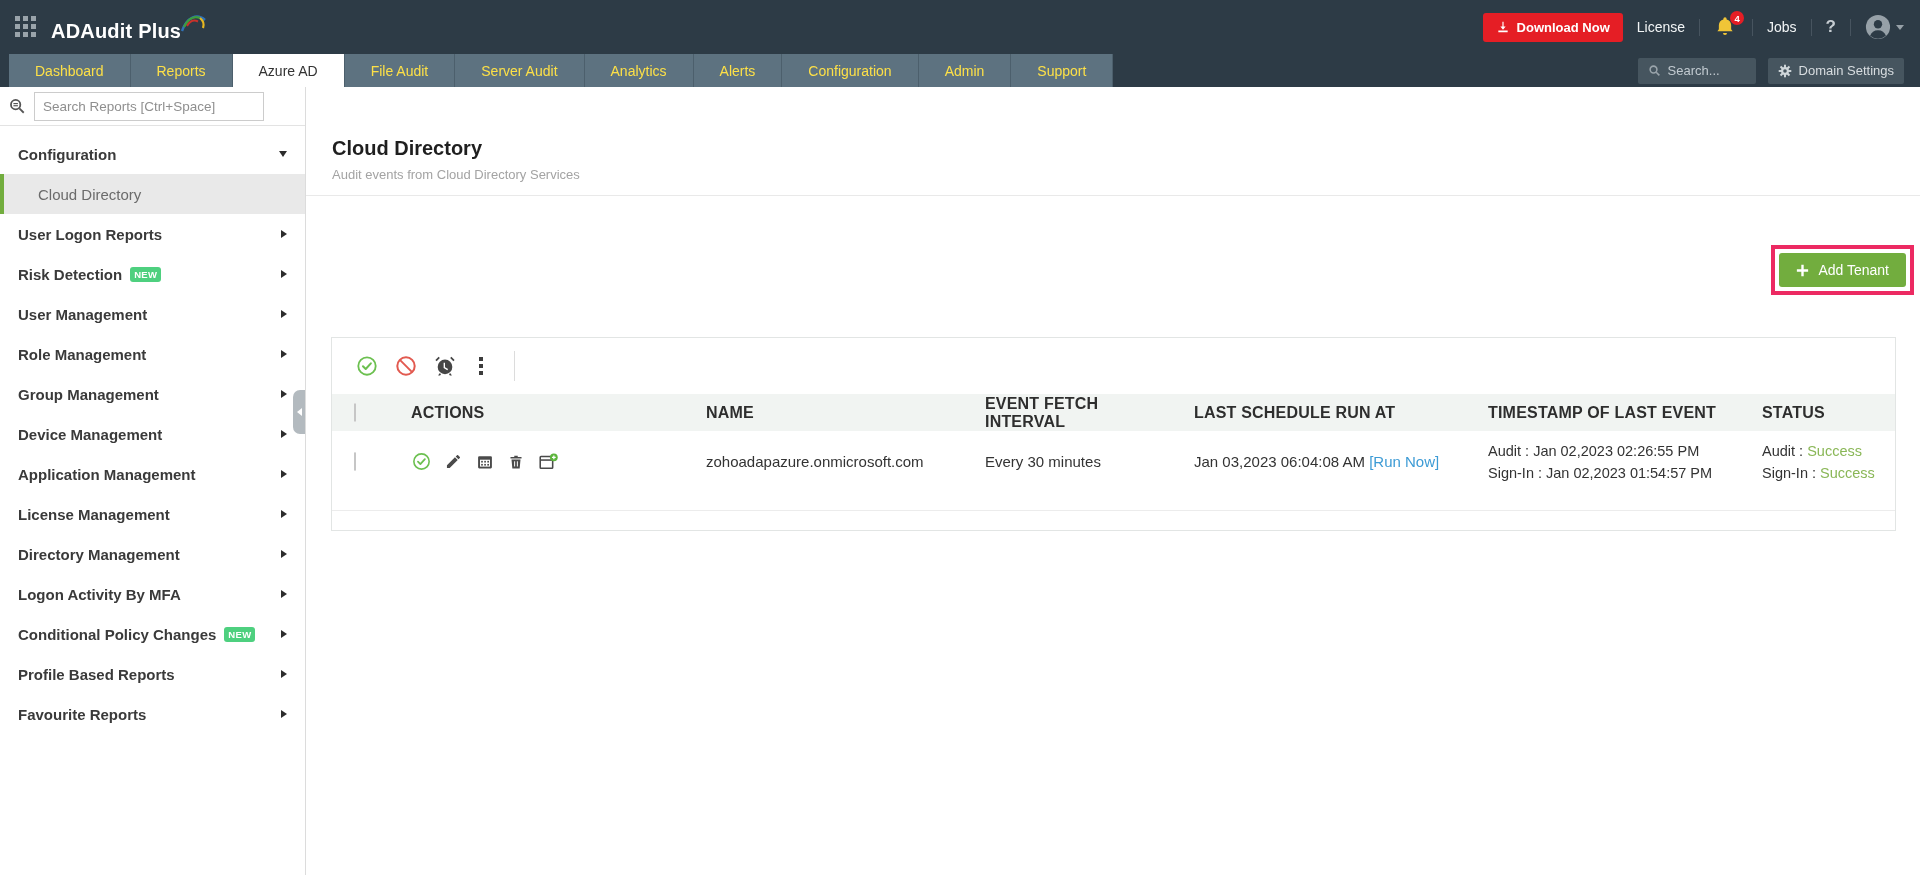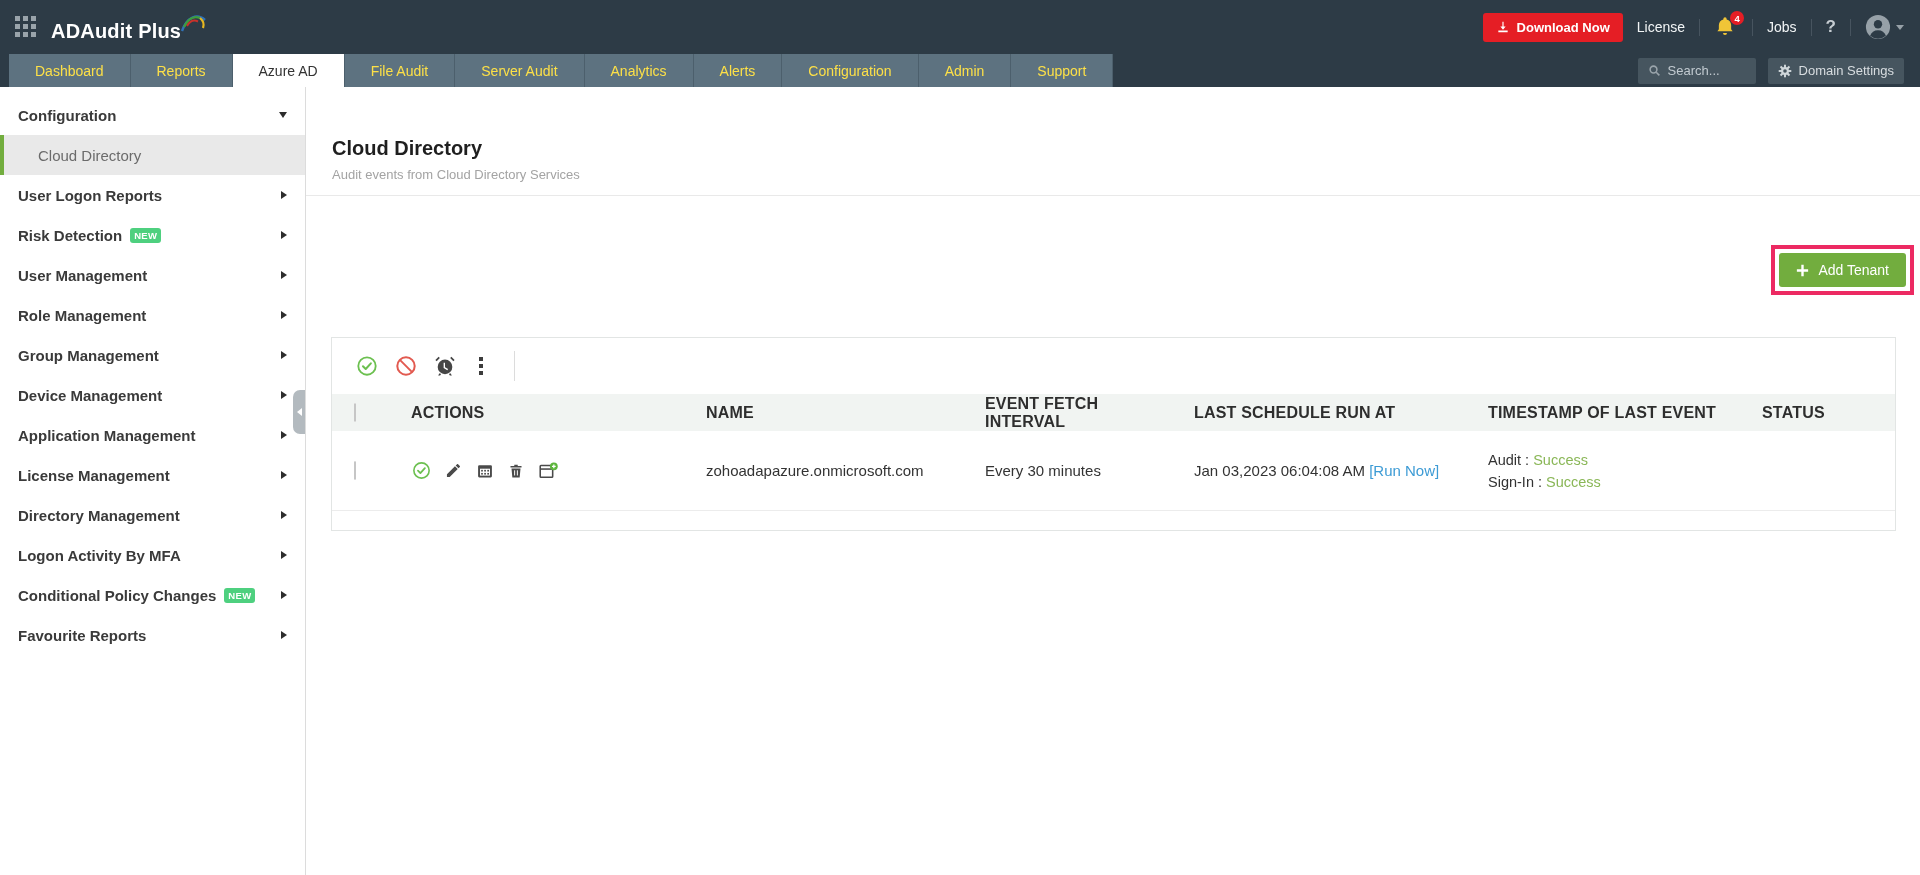--- a/index.html
+++ b/index.html
@@ -187,20 +187,29 @@
         </g>
       </svg>
       <span class="lbl">Domain Settings</span>
     </div>
   </div>
 </div>
 
 <div class="layout">
 
   <div class="sidebar">
+    <div class="sidebar-search">
+      <svg width="18" height="18" viewBox="0 0 20 20" fill="none" stroke="#555" stroke-width="2">
+        <circle cx="8.5" cy="8.5" r="5.2"></circle>
+          <line x1="12.6" y1="12.6" x2="17.5" y2="17.5"></line>
+          <line x1="6" y1="7.3" x2="11" y2="7.3" stroke-width="1.3"></line>
+          <line x1="6" y1="9.7" x2="11" y2="9.7" stroke-width="1.3"></line>
+      </svg>
+      <input placeholder="Search Reports [Ctrl+Space]" style="">
+    </div>
     <div class="side-items">
       <div class="side-item">
         <span class="grow">Configuration</span>
         <i class="caret-exp"></i>
       </div>
       <div class="side-sub">
         <span>Cloud Directory</span>
       </div>
       <div class="side-item">
         <span class="grow">User Logon Reports</span>
@@ -243,20 +252,24 @@
       </div>
       <div class="side-item">
         <span class="grow">Logon Activity By MFA</span>
         <i class="chev-right"></i>
       </div>
       <div class="side-item">
         <span class="grow">
             <span>Conditional Policy Changes</span>
           <span class="new-badge">NEW</span>
           </span>
+        <i class="chev-right"></i>
+      </div>
+      <div class="side-item">
+        <span class="grow">Profile Based Reports</span>
         <i class="chev-right"></i>
       </div>
       <div class="side-item">
         <span class="grow">Favourite Reports</span>
         <i class="chev-right"></i>
       </div>
     </div>
     <div class="collapse-handle">
       <i></i>
     </div>
@@ -361,20 +374,24 @@
             </svg>
           </span>
         </div>
         <div class="cell">zohoadapazure.onmicrosoft.com</div>
         <div class="cell">Every 30 minutes</div>
         <div class="cell">
           <span>Jan 03,2023 06:04:08 AM</span>
           <span class="runnow">[Run Now]</span>
         </div>
         <div class="cell two-line">
+          <div>Audit : Jan 02,2023 02:26:55 PM</div>
+          <div>Sign-In : Jan 02,2023 01:54:57 PM</div>
+        </div>
+        <div class="cell two-line">
           <div><span>Audit :</span>
             <span class="ok">Success</span></div>
           <div><span>Sign-In :</span>
             <span class="ok">Success</span></div>
         </div>
         <div class="cell"></div>
       </div>
       <div class="card-foot"></div>
     </div>
   </div>

